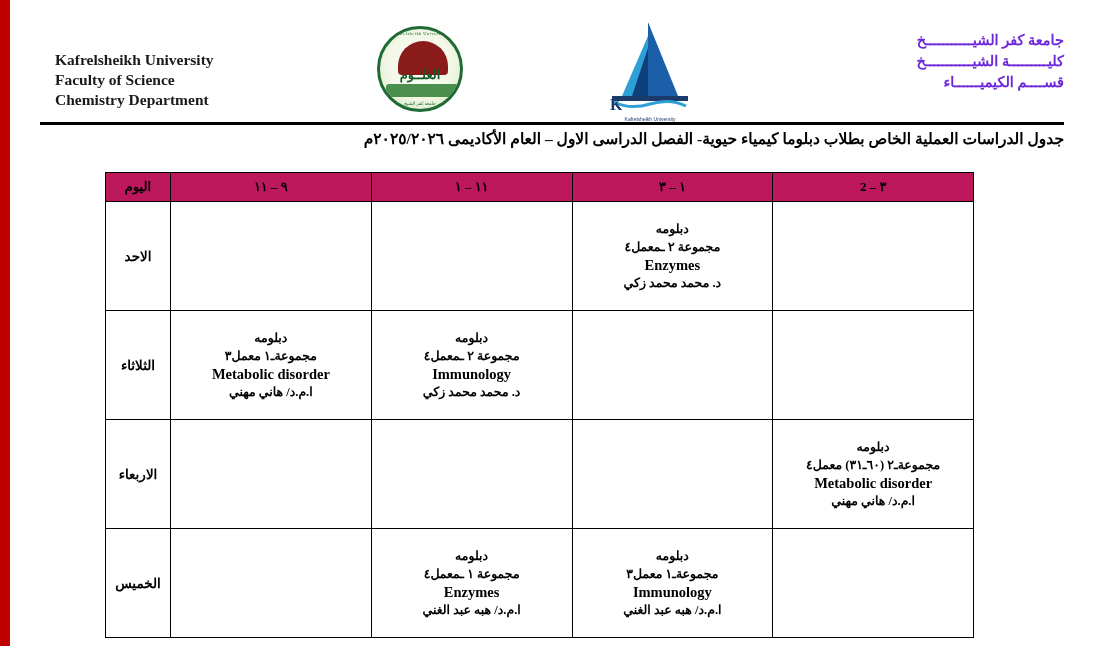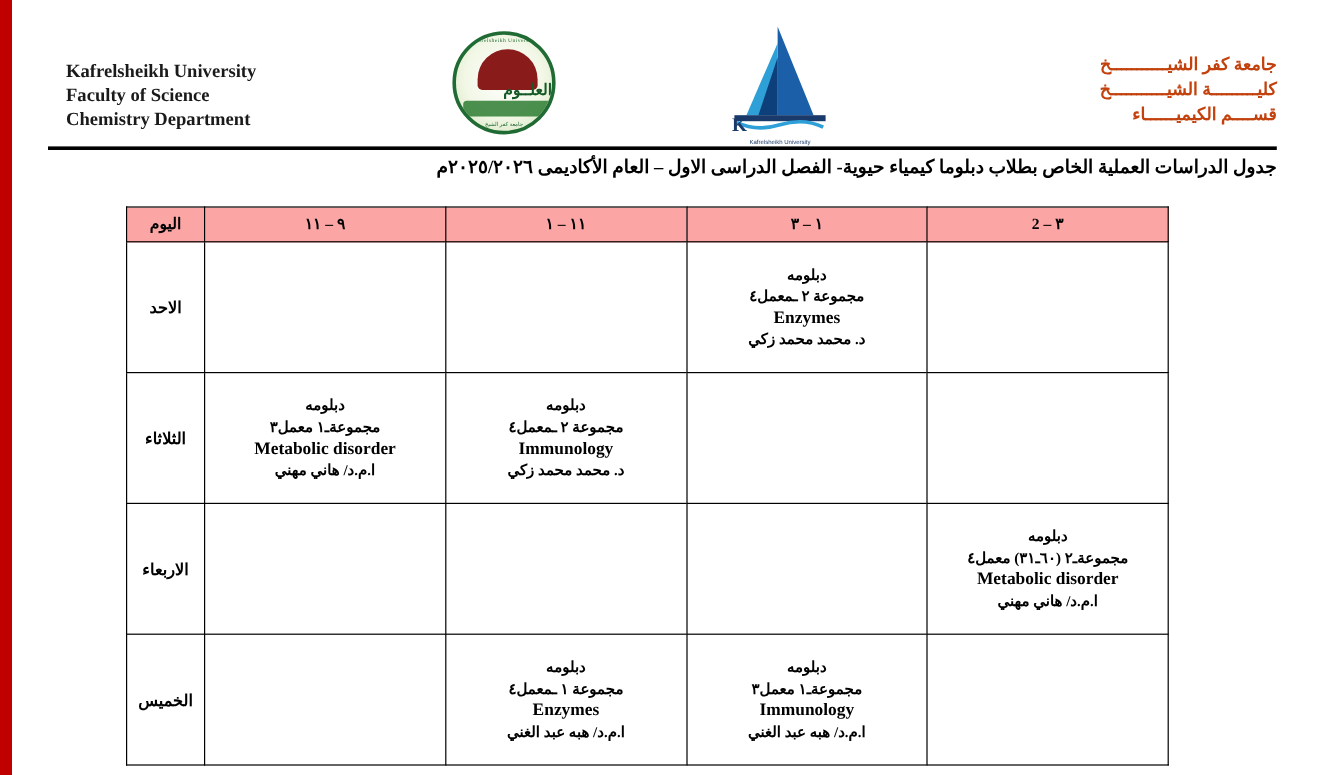--- a/index.html
+++ b/index.html
@@ -45,27 +45,27 @@
     font-family: "Liberation Serif", serif;
     font-weight: bold;
     font-size: 15.5px;
     line-height: 20px;
     color: #1a1a1a;
     direction: ltr;
   }
   .header-right {
     position: absolute;
     right: 0px;
-    top: 34px;
+    top: 20px;
     text-align: right;
     font-family: "Liberation Serif", serif;
     font-weight: bold;
     font-size: 14.5px;
     line-height: 21px;
-    color: #c2410c;
+    color: #6d28d9;
     direction: rtl;
   }
   
   .logo-uni {
     position: absolute;
     left: 335px;
     top: 16px;
     width: 88px;
     height: 92px;
   }
@@ -93,21 +93,21 @@
     width: 50px;
     height: 34px;
     background: #8a1b1b;
     border-radius: 25px 25px 4px 4px;
   }
   .uni-seal .arabic-cal {
     position: absolute;
     left: 0;
     top: 38px;
     width: 100%;
-    text-align: right;
+    text-align: center;
     font-size: 13px;
     font-weight: bold;
     color: #155a27;
     letter-spacing: -0.5px;
   }
   .uni-seal .ring-txt {
     position: absolute;
     left: 0;
     top: 2px;
     width: 100%;
@@ -193,21 +193,21 @@
     table-layout: fixed;
   }
   table.schedule th,
   table.schedule td {
     border: 1.5px solid #000000;
     vertical-align: middle;
     text-align: center;
     padding: 2px 3px;
   }
   table.schedule thead th {
-    background: #fca5a5;
+    background: #be185d;
     font-family: "Liberation Serif", serif;
     font-weight: bold;
     font-size: 13px;
     height: 24px;
     letter-spacing: 1px;
   }
   td.day {
     font-family: "Liberation Serif", serif;
     font-weight: bold;
     font-size: 13.5px;

